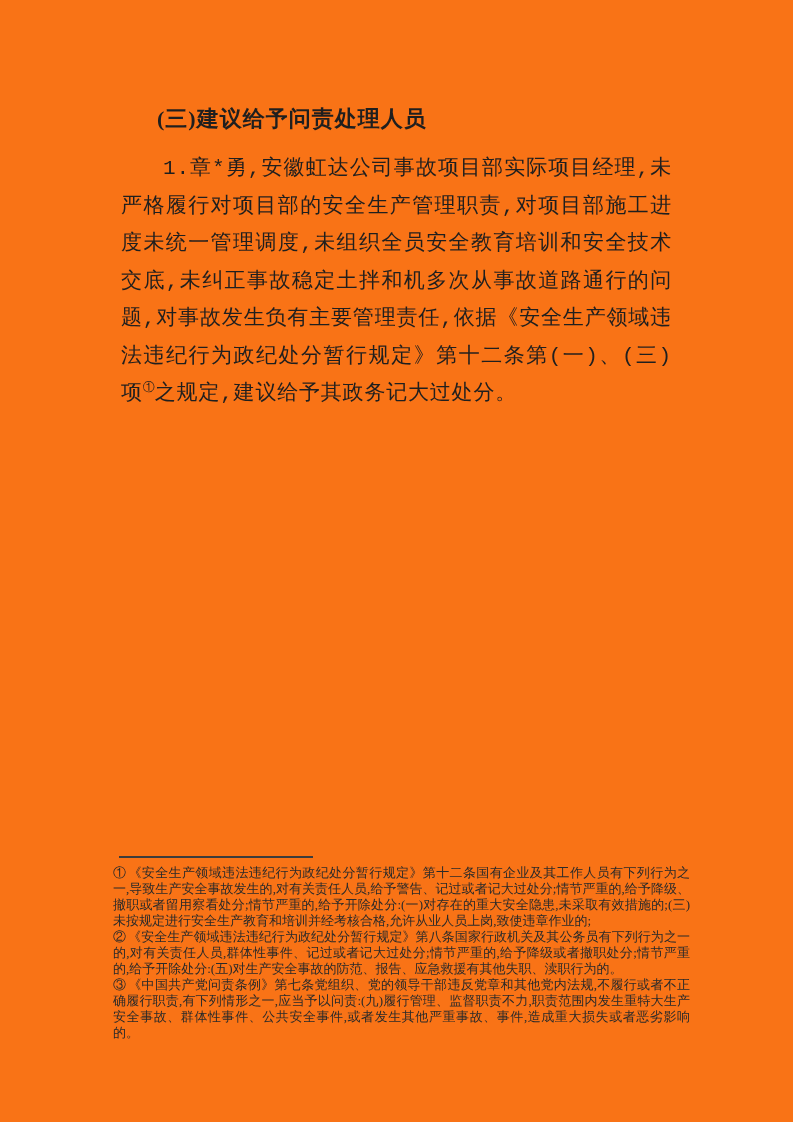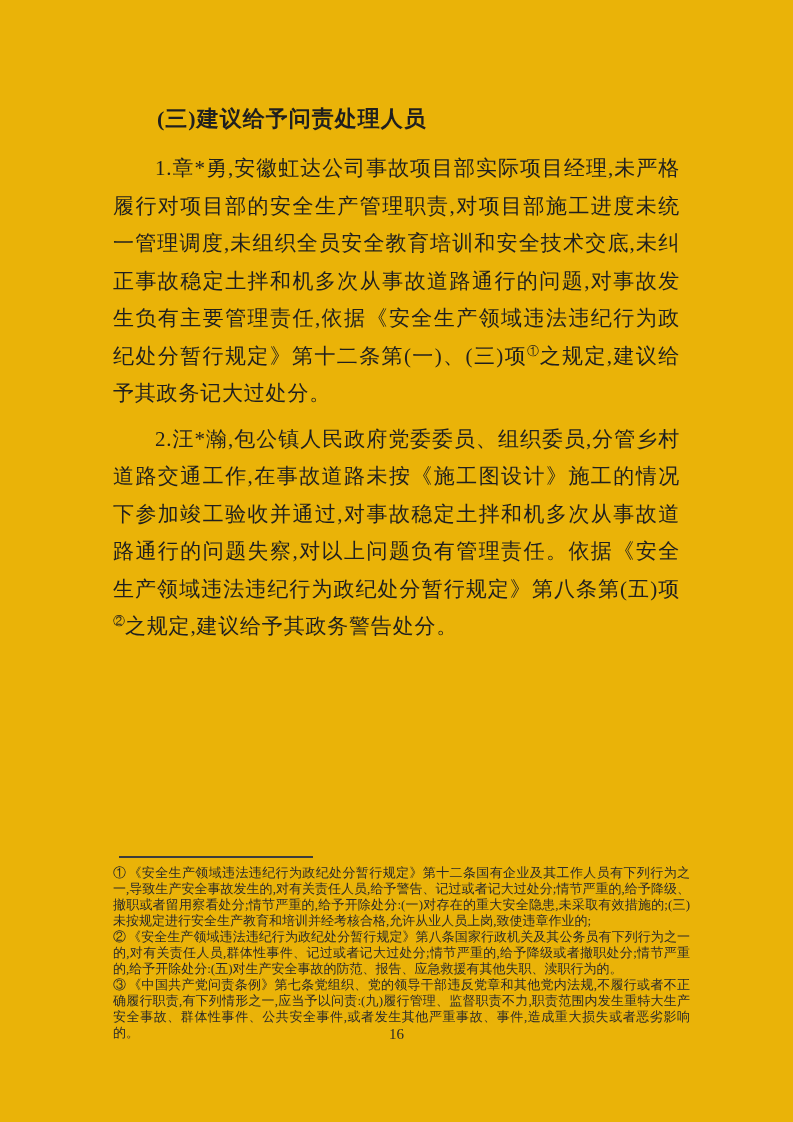--- a/index.html
+++ b/index.html
@@ -4,46 +4,47 @@
 <style>
   html, body {
     margin: 0;
     padding: 0;
     background: #ffffff;
   }
   .page {
     position: relative;
     width: 793px;
     height: 1122px;
-    background: #eab308;
+    background: #f97316;
     font-family: "Liberation Serif", "DejaVu Serif", serif;
     color: #1f1f1f;
     overflow: hidden;
   }
   .content {
     position: absolute;
     left: 113px;
     top: 100px;
     width: 567px;
   }
   .heading {
     margin: 0 0 12px 0;
     font-size: 22px;
     line-height: 38px;
     font-weight: bold;
     text-indent: 2em;
     letter-spacing: 1px;
   }
   .para {
-    margin: 0;
+    margin: 8px;
     font-size: 21px;
     line-height: 37.5px;
     text-indent: 2em;
     text-align: justify;
     letter-spacing: 0.8px;
+    font-family: Liberation Mono, monospace;
   }
   .para + .para {
     margin-top: 8px;
   }
   .fnref {
     font-size: 12px;
     vertical-align: super;
     line-height: 0;
     letter-spacing: 0;
   }
@@ -83,30 +84,28 @@
 <body>
 
 <div class="page">
 
   <div class="content">
 
     <h2 class="heading">(三)建议给予问责处理人员</h2>
 
     <p class="para"><span>1.章*勇,安徽虹达公司事故项目部实际项目经理,未严格履行对项目部的安全生产管理职责,对项目部施工进度未统一管理调度,未组织全员安全教育培训和安全技术交底,未纠正事故稳定土拌和机多次从事故道路通行的问题,对事故发生负有主要管理责任,依据《安全生产领域违法违纪行为政纪处分暂行规定》第十二条第(一)、(三)项</span><sup class="fnref">①</sup><span>之规定,建议给予其政务记大过处分。</span></p>
 
-    <p class="para"><span>2.汪*瀚,包公镇人民政府党委委员、组织委员,分管乡村道路交通工作,在事故道路未按《施工图设计》施工的情况下参加竣工验收并通过,对事故稳定土拌和机多次从事故道路通行的问题失察,对以上问题负有管理责任。依据《安全生产领域违法违纪行为政纪处分暂行规定》第八条第(五)项</span><sup class="fnref">②</sup><span>之规定,建议给予其政务警告处分。</span></p>
 
 
   </div>
 
   <div class="footnotes">
     <div class="fn-sep"></div>
 
     <p class="fn"><span class="fn-marker">①</span><span>《安全生产领域违法违纪行为政纪处分暂行规定》第十二条国有企业及其工作人员有下列行为之一,导致生产安全事故发生的,对有关责任人员,给予警告、记过或者记大过处分;情节严重的,给予降级、撤职或者留用察看处分;情节严重的,给予开除处分:(一)对存在的重大安全隐患,未采取有效措施的;(三)未按规定进行安全生产教育和培训并经考核合格,允许从业人员上岗,致使违章作业的;</span></p>
 
     <p class="fn"><span class="fn-marker">②</span><span>《安全生产领域违法违纪行为政纪处分暂行规定》第八条国家行政机关及其公务员有下列行为之一的,对有关责任人员,群体性事件、记过或者记大过处分;情节严重的,给予降级或者撤职处分;情节严重的,给予开除处分:(五)对生产安全事故的防范、报告、应急救援有其他失职、渎职行为的。</span></p>
 
     <p class="fn"><span class="fn-marker">③</span><span>《中国共产党问责条例》第七条党组织、党的领导干部违反党章和其他党内法规,不履行或者不正确履行职责,有下列情形之一,应当予以问责:(九)履行管理、监督职责不力,职责范围内发生重特大生产安全事故、群体性事件、公共安全事件,或者发生其他严重事故、事件,造成重大损失或者恶劣影响的。</span></p>
   </div>
 
-  <div class="page-number">16</div>
 
 </div>
 
 </body></html>

